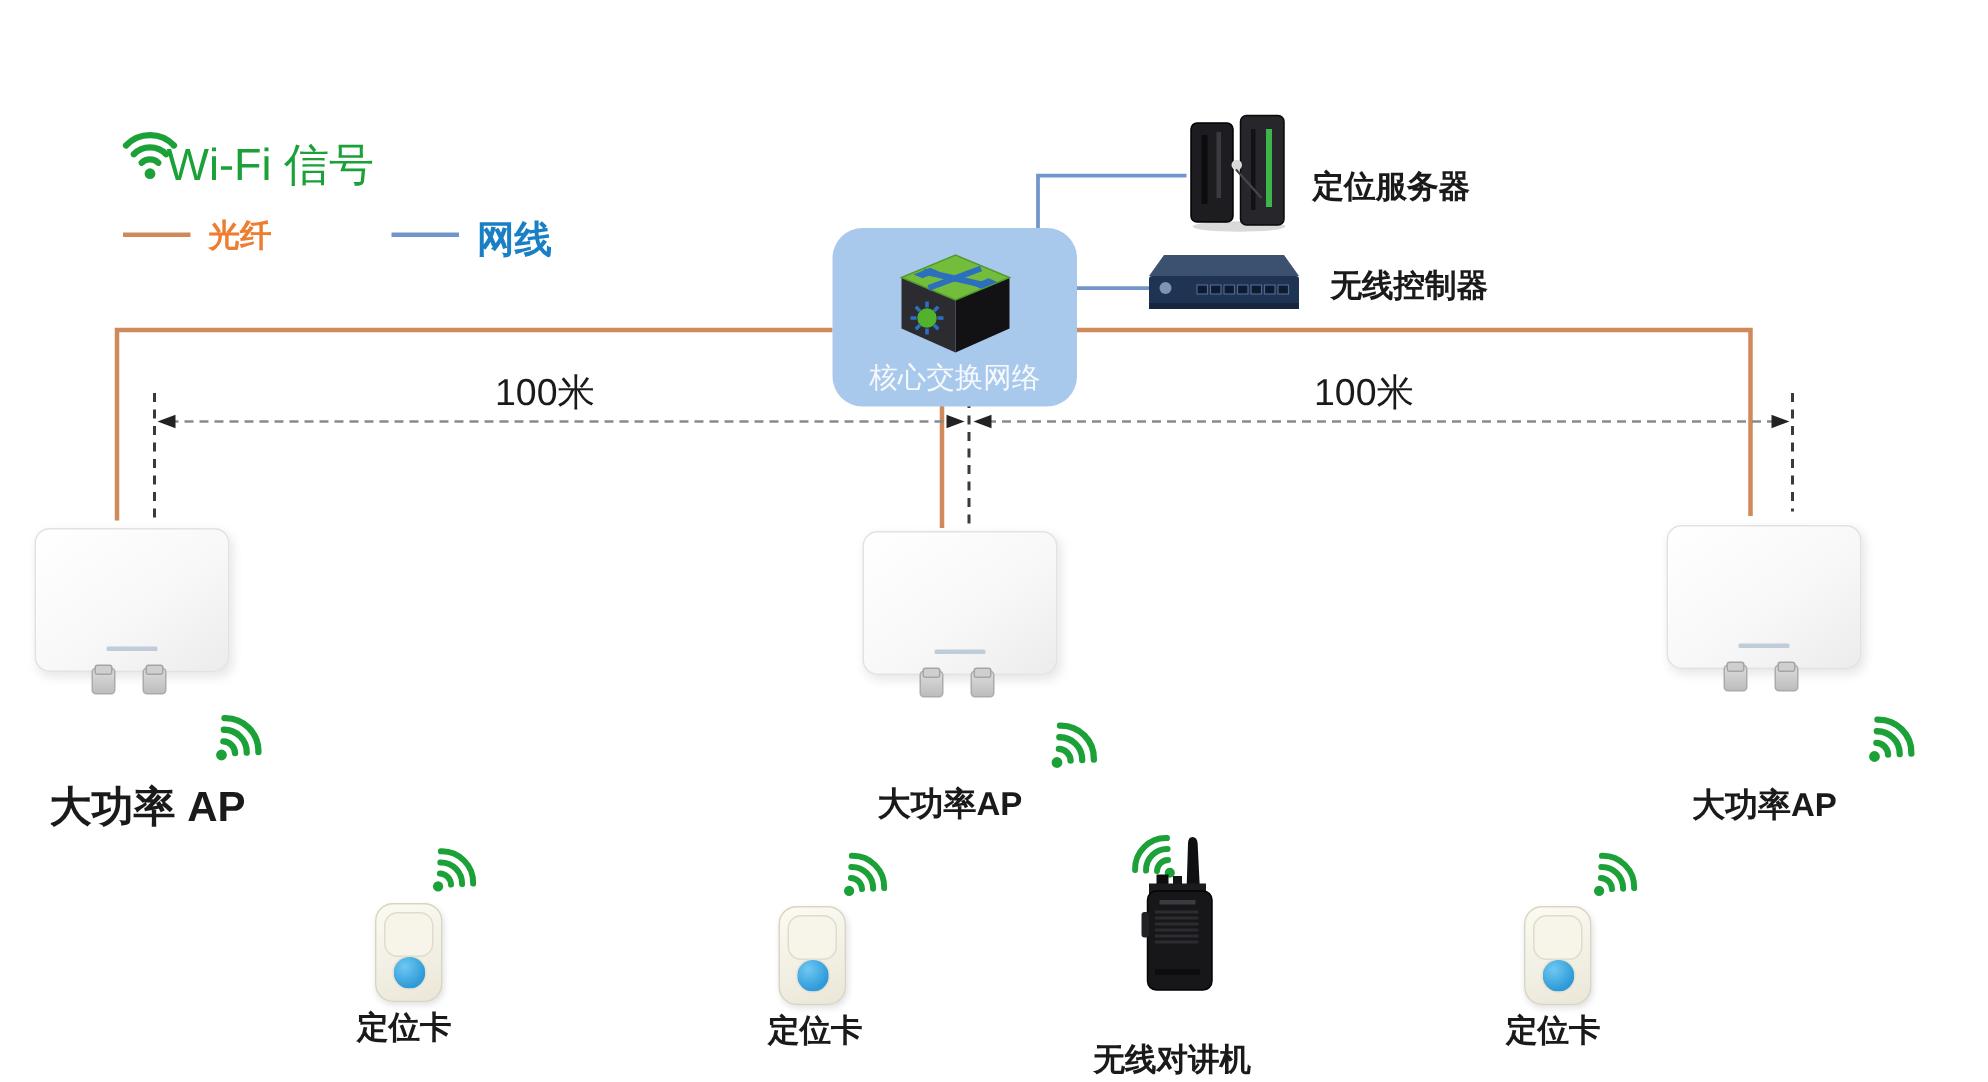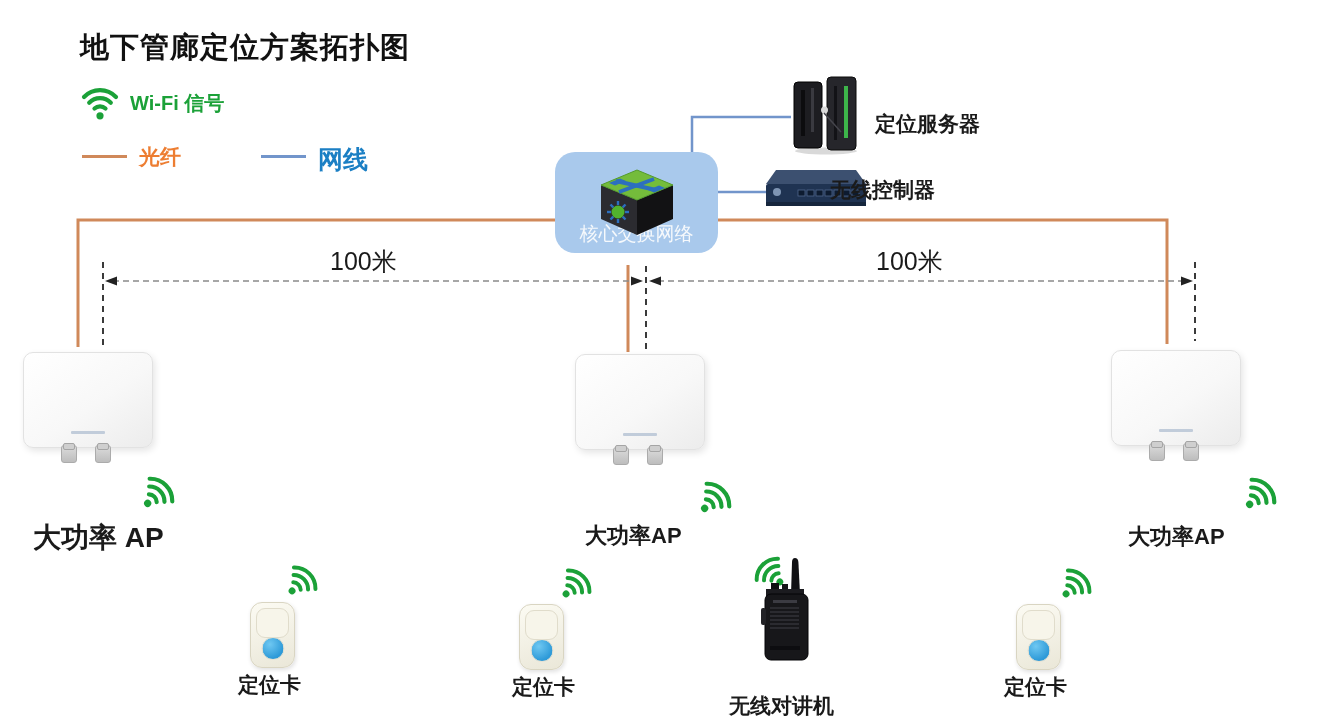--- a/index.html
+++ b/index.html
@@ -12,29 +12,29 @@
   }
   *{margin:0;padding:0;box-sizing:border-box;}
   body{background:#fff;font-family:"Liberation Sans","DejaVu Sans",sans-serif;}
   #stage{position:relative;width:1325px;height:721px;background:#fff;overflow:hidden;}
 
   .abs{position:absolute;}
 
   .title{left:80px;top:28px;font-size:29px;font-weight:700;color:#111;letter-spacing:1px;}
 
   
-  .legend-wifi-label{left:130px;top:90px;font-size:20px;font-weight:700;color:var(--wifi-green);}
+  .legend-wifi-label{left:111px;top:90px;font-size:30px;font-weight:400;color:var(--wifi-green);}
   .legend-line{height:0;border-top:3px solid;width:45px;}
   .legend-fiber-line{left:82px;top:155px;border-color:var(--fiber-orange);}
   .legend-eth-line{left:261px;top:155px;border-color:var(--ethernet-blue);}
   .legend-fiber-label{left:139px;top:143px;font-size:21px;font-weight:700;color:var(--fiber-text);}
   .legend-eth-label{left:318px;top:143px;font-size:25px;font-weight:700;color:var(--ethernet-text);}
 
   
-  .core-box{left:555px;top:152px;width:163px;height:101px;background:var(--core-fill);
+  .core-box{left:555px;top:152px;width:163px;height:119px;background:var(--core-fill);
     border-radius:20px;display:flex;flex-direction:column;align-items:center;justify-content:flex-end;}
   .core-label{color:#F6F9FC;font-size:19px;margin-bottom:6px;white-space:nowrap;}
   .core-icon{position:absolute;top:8px;left:50%;transform:translateX(-50%);}
 
   
   .dist{font-size:25px;color:#1a1a1a;}
   .dist-left{left:330px;top:245px;}
   .dist-right{left:876px;top:245px;}
 
   
@@ -98,21 +98,20 @@
 
     <path d="M 113 281 L 634 281" fill="none" stroke="#8a8a8a" stroke-width="1.6" stroke-dasharray="6 4"></path>
     <path d="M 658 281 L 1184 281" fill="none" stroke="#8a8a8a" stroke-width="1.6" stroke-dasharray="6 4"></path>
 
     <polygon points="117,276.5 117,285.5 105,281" fill="#222"></polygon>
     <polygon points="631,276.5 631,285.5 643,281" fill="#222"></polygon>
     <polygon points="661,276.5 661,285.5 649,281" fill="#222"></polygon>
     <polygon points="1181,276.5 1181,285.5 1193,281" fill="#222"></polygon>
   </svg>
 
-  <div class="abs title">地下管廊定位方案拓扑图</div>
 
   <svg class="abs wifi" style="left:80px;top:87px" width="40" height="34">
       <use href="#wifi-sym"></use>
     </svg>
   <div class="abs legend-wifi-label">Wi-Fi 信号</div>
   <div class="abs legend-line legend-fiber-line"></div>
   <div class="abs legend-fiber-label">光纤</div>
   <div class="abs legend-line legend-eth-line"></div>
   <div class="abs legend-eth-label">网线</div>
 
@@ -163,21 +162,21 @@
     <g fill="#0D1B30" stroke="#51678C" stroke-width="0.8">
       <rect x="34" y="25" width="7" height="6"></rect>
         <rect x="43" y="25" width="7" height="6"></rect>
       <rect x="52" y="25" width="7" height="6"></rect>
         <rect x="61" y="25" width="7" height="6"></rect>
       <rect x="70" y="25" width="7" height="6"></rect>
         <rect x="79" y="25" width="7" height="6"></rect>
       <rect x="88" y="25" width="7" height="6"></rect>
     </g>
   </svg>
-  <div class="abs dev-label" style="left:830px;top:176px">无线控制器</div>
+  <div class="abs dev-label" style="left:887px;top:176px">无线控制器</div>
 
   <div class="abs dist dist-left">100米</div>
   <div class="abs dist dist-right">100米</div>
 
   <div class="abs ap" style="left:23px;top:352px">
     <div class="brand"></div>
     <div class="gland gland-1"></div>
     <div class="gland gland-2"></div>
   </div>
   <svg class="abs wifi rot45" style="left:136px;top:475px" width="40" height="40">

